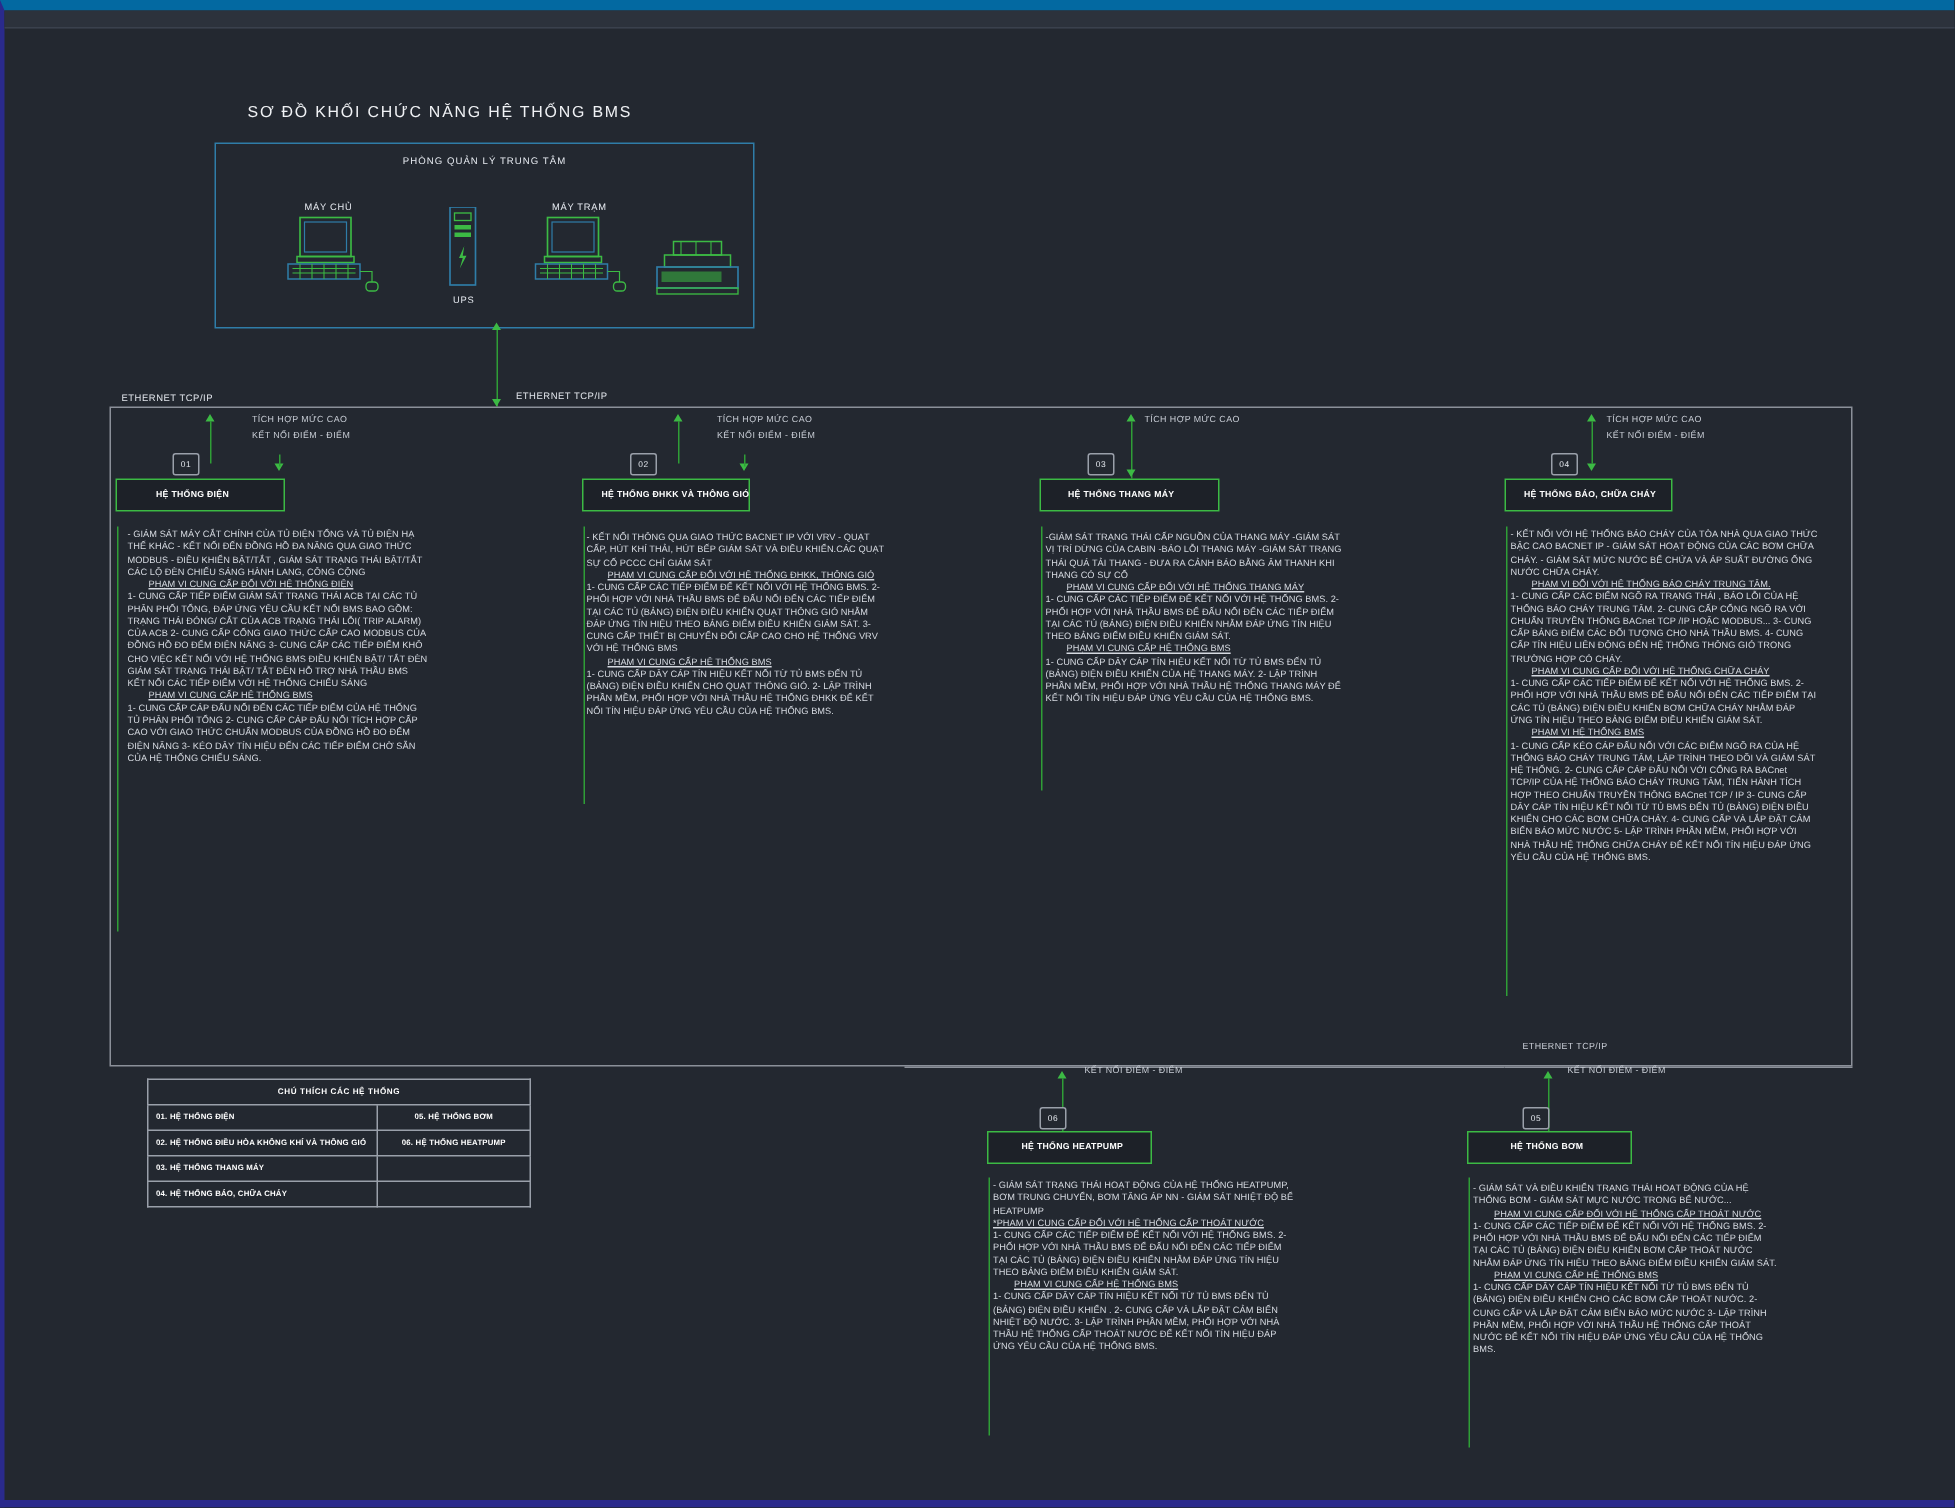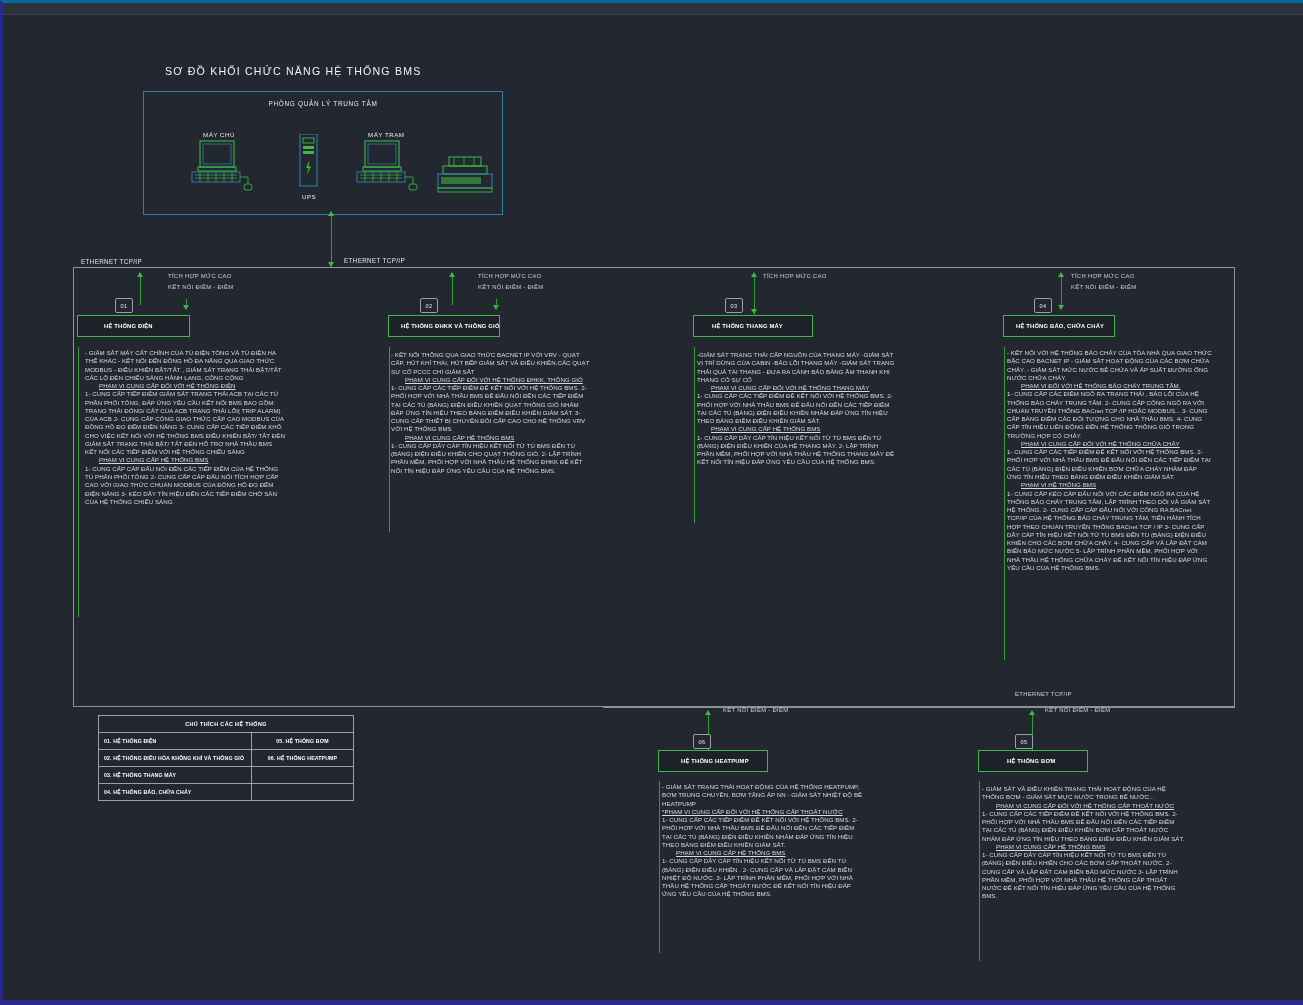--- a/index.html
+++ b/index.html
@@ -8,21 +8,21 @@
     background: #232830;
     font-family: "Liberation Sans", sans-serif;
     overflow: hidden;
   }
   #canvas {
     position: relative;
     width: 1303px; height: 1005px;
     background: #232830;
     border-left: 3px solid #2a2a8c;
     border-bottom: 5px solid #2a2a8c;
-    border-top: 3px solid #0369a1;
+    border-top: 7px solid #0369a1;
   }
   .topstrip {
     position:absolute; left:0; top:0; width:1303px; height:12px;
     background:#2c323c; border-bottom:1px solid #3a414d;
   }
   .lbl { position:absolute; color:#e2e6ec; font-size:6.3px; letter-spacing:.35px; white-space:nowrap; }
   .lbl-sm { position:absolute; color:#c9ced6; font-size:5.9px; letter-spacing:.3px; white-space:nowrap; }
 
   
   #title {

